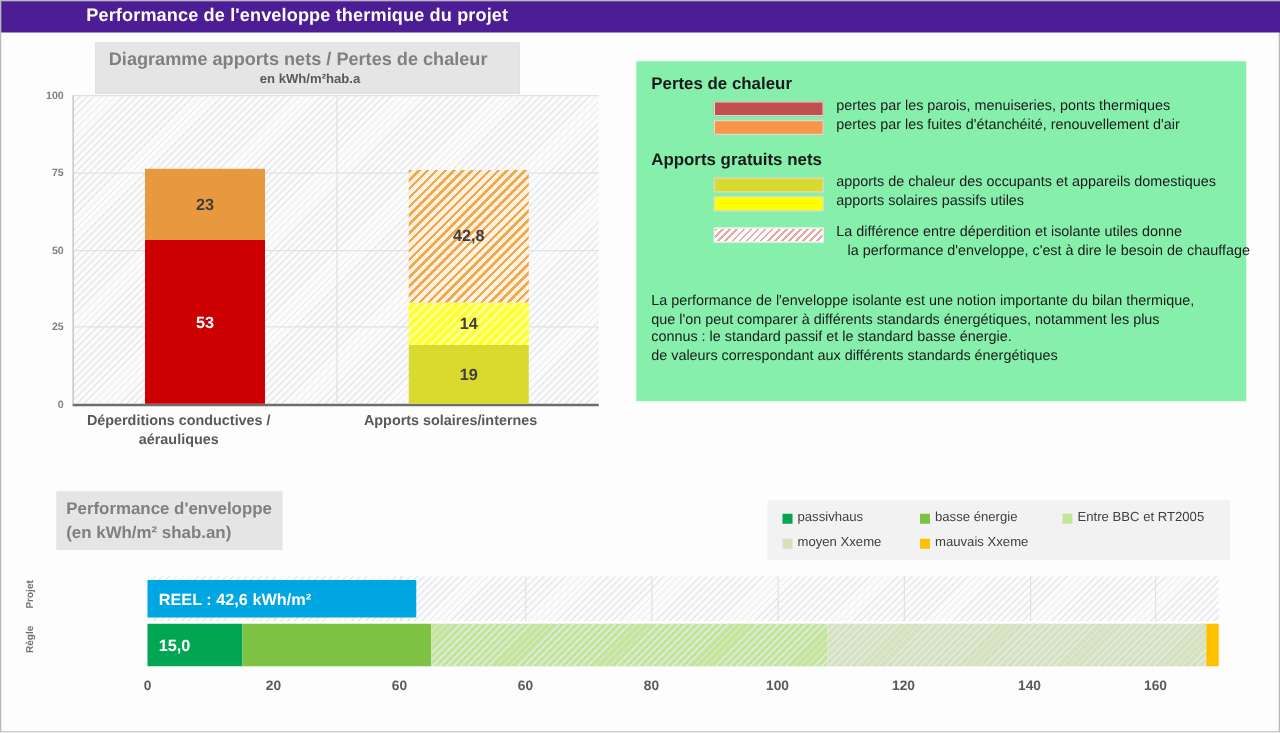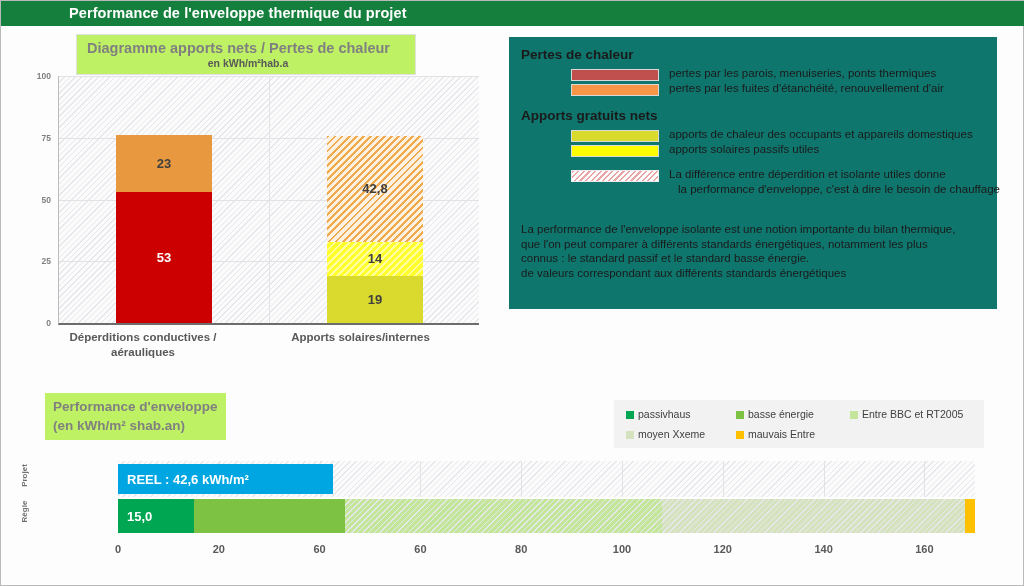--- a/index.html
+++ b/index.html
@@ -13,21 +13,21 @@
     position:relative;
     width:1024px;height:586px;
     box-sizing:border-box;
     border:1px solid #b9b9b9;
     background:#fdfdfd;
   }
 
   
   .titlebar{
     position:absolute;left:0;top:0;width:1024px;height:25px;
-    background:#15803d;
+    background:#4c1d95;
   }
   .titlebar .t{
     position:absolute;left:68px;top:4px;
     color:#ffffff;font-size:14.5px;font-weight:bold;
     letter-spacing:0.1px;
   }
 
   
   .hatch-grey{
     background-color:#fbfbfc;
@@ -85,36 +85,36 @@
   }
   .catlabel{
     position:absolute;text-align:center;
     font-size:11.5px;font-weight:bold;color:#595959;
     line-height:15px;
   }
 
   .chart-title{
     position:absolute;left:63px;top:0px;
     width:340px;
-    background:#bef264;border:1px solid #e0e0e0;
+    background:#e5e5e5;border:1px solid #e0e0e0;
     padding:5px 6px 5px 10px;box-sizing:border-box;
     z-index:5;
   }
   .chart-title .l1{
     font-size:14.5px;font-weight:bold;color:#808080;white-space:nowrap;
   }
   .chart-title .l2{
     font-size:10.5px;font-weight:bold;color:#595959;text-align:center;
     margin-top:1px;
   }
 
   
   #info-panel{
-    position:absolute;left:508px;top:36px;width:488px;height:272px;
-    background:#0f766e;
+    position:absolute;left:508px;top:48px;width:488px;height:272px;
+    background:#86efac;
   }
   .sec-head{
     position:absolute;left:12px;
     font-size:13.5px;font-weight:bold;color:#1a1a1a;
   }
   .legrow{position:absolute;left:0;height:15px;}
   .swatch{
     position:absolute;left:62px;top:2px;width:88px;height:12px;
     border:1px solid #d9d9d9;box-sizing:border-box;
   }
@@ -126,21 +126,21 @@
     position:absolute;left:12px;top:185px;width:470px;
     font-size:11.5px;color:#1a1a1a;line-height:14.6px;
   }
 
   
   #bottom-chart{
     position:absolute;left:12px;top:380px;width:1000px;height:195px;
   }
   .bc-title{
     position:absolute;left:32px;top:12px;
-    background:#bef264;
+    background:#e5e5e5;
     padding:4px 8px 5px 8px;
     font-size:13.5px;font-weight:bold;color:#808080;
     line-height:19px;
   }
   .bplot{
     position:absolute;left:105px;top:80px;width:857px;height:72px;
   }
   .bandrow{position:absolute;left:0;width:100%;}
   .barh{
     position:absolute;top:0;height:100%;
@@ -335,17 +335,17 @@
     <div>
       <div class="blsw" style="left:236px;top:11px;background:#c3e69b;"></div>
       <div class="blitem" style="left:248px;top:8px;">Entre BBC et RT2005</div>
     </div>
     <div>
       <div class="blsw" style="left:12px;top:31px;background:#d4e3bd;"></div>
       <div class="blitem" style="left:24px;top:28px;">moyen Xxeme</div>
     </div>
     <div>
       <div class="blsw" style="left:122px;top:31px;background:#ffc000;"></div>
-      <div class="blitem" style="left:134px;top:28px;">mauvais Entre</div>
+      <div class="blitem" style="left:134px;top:28px;">mauvais Xxeme</div>
     </div>
   </div>
 
 </div>
 
 </body></html>

